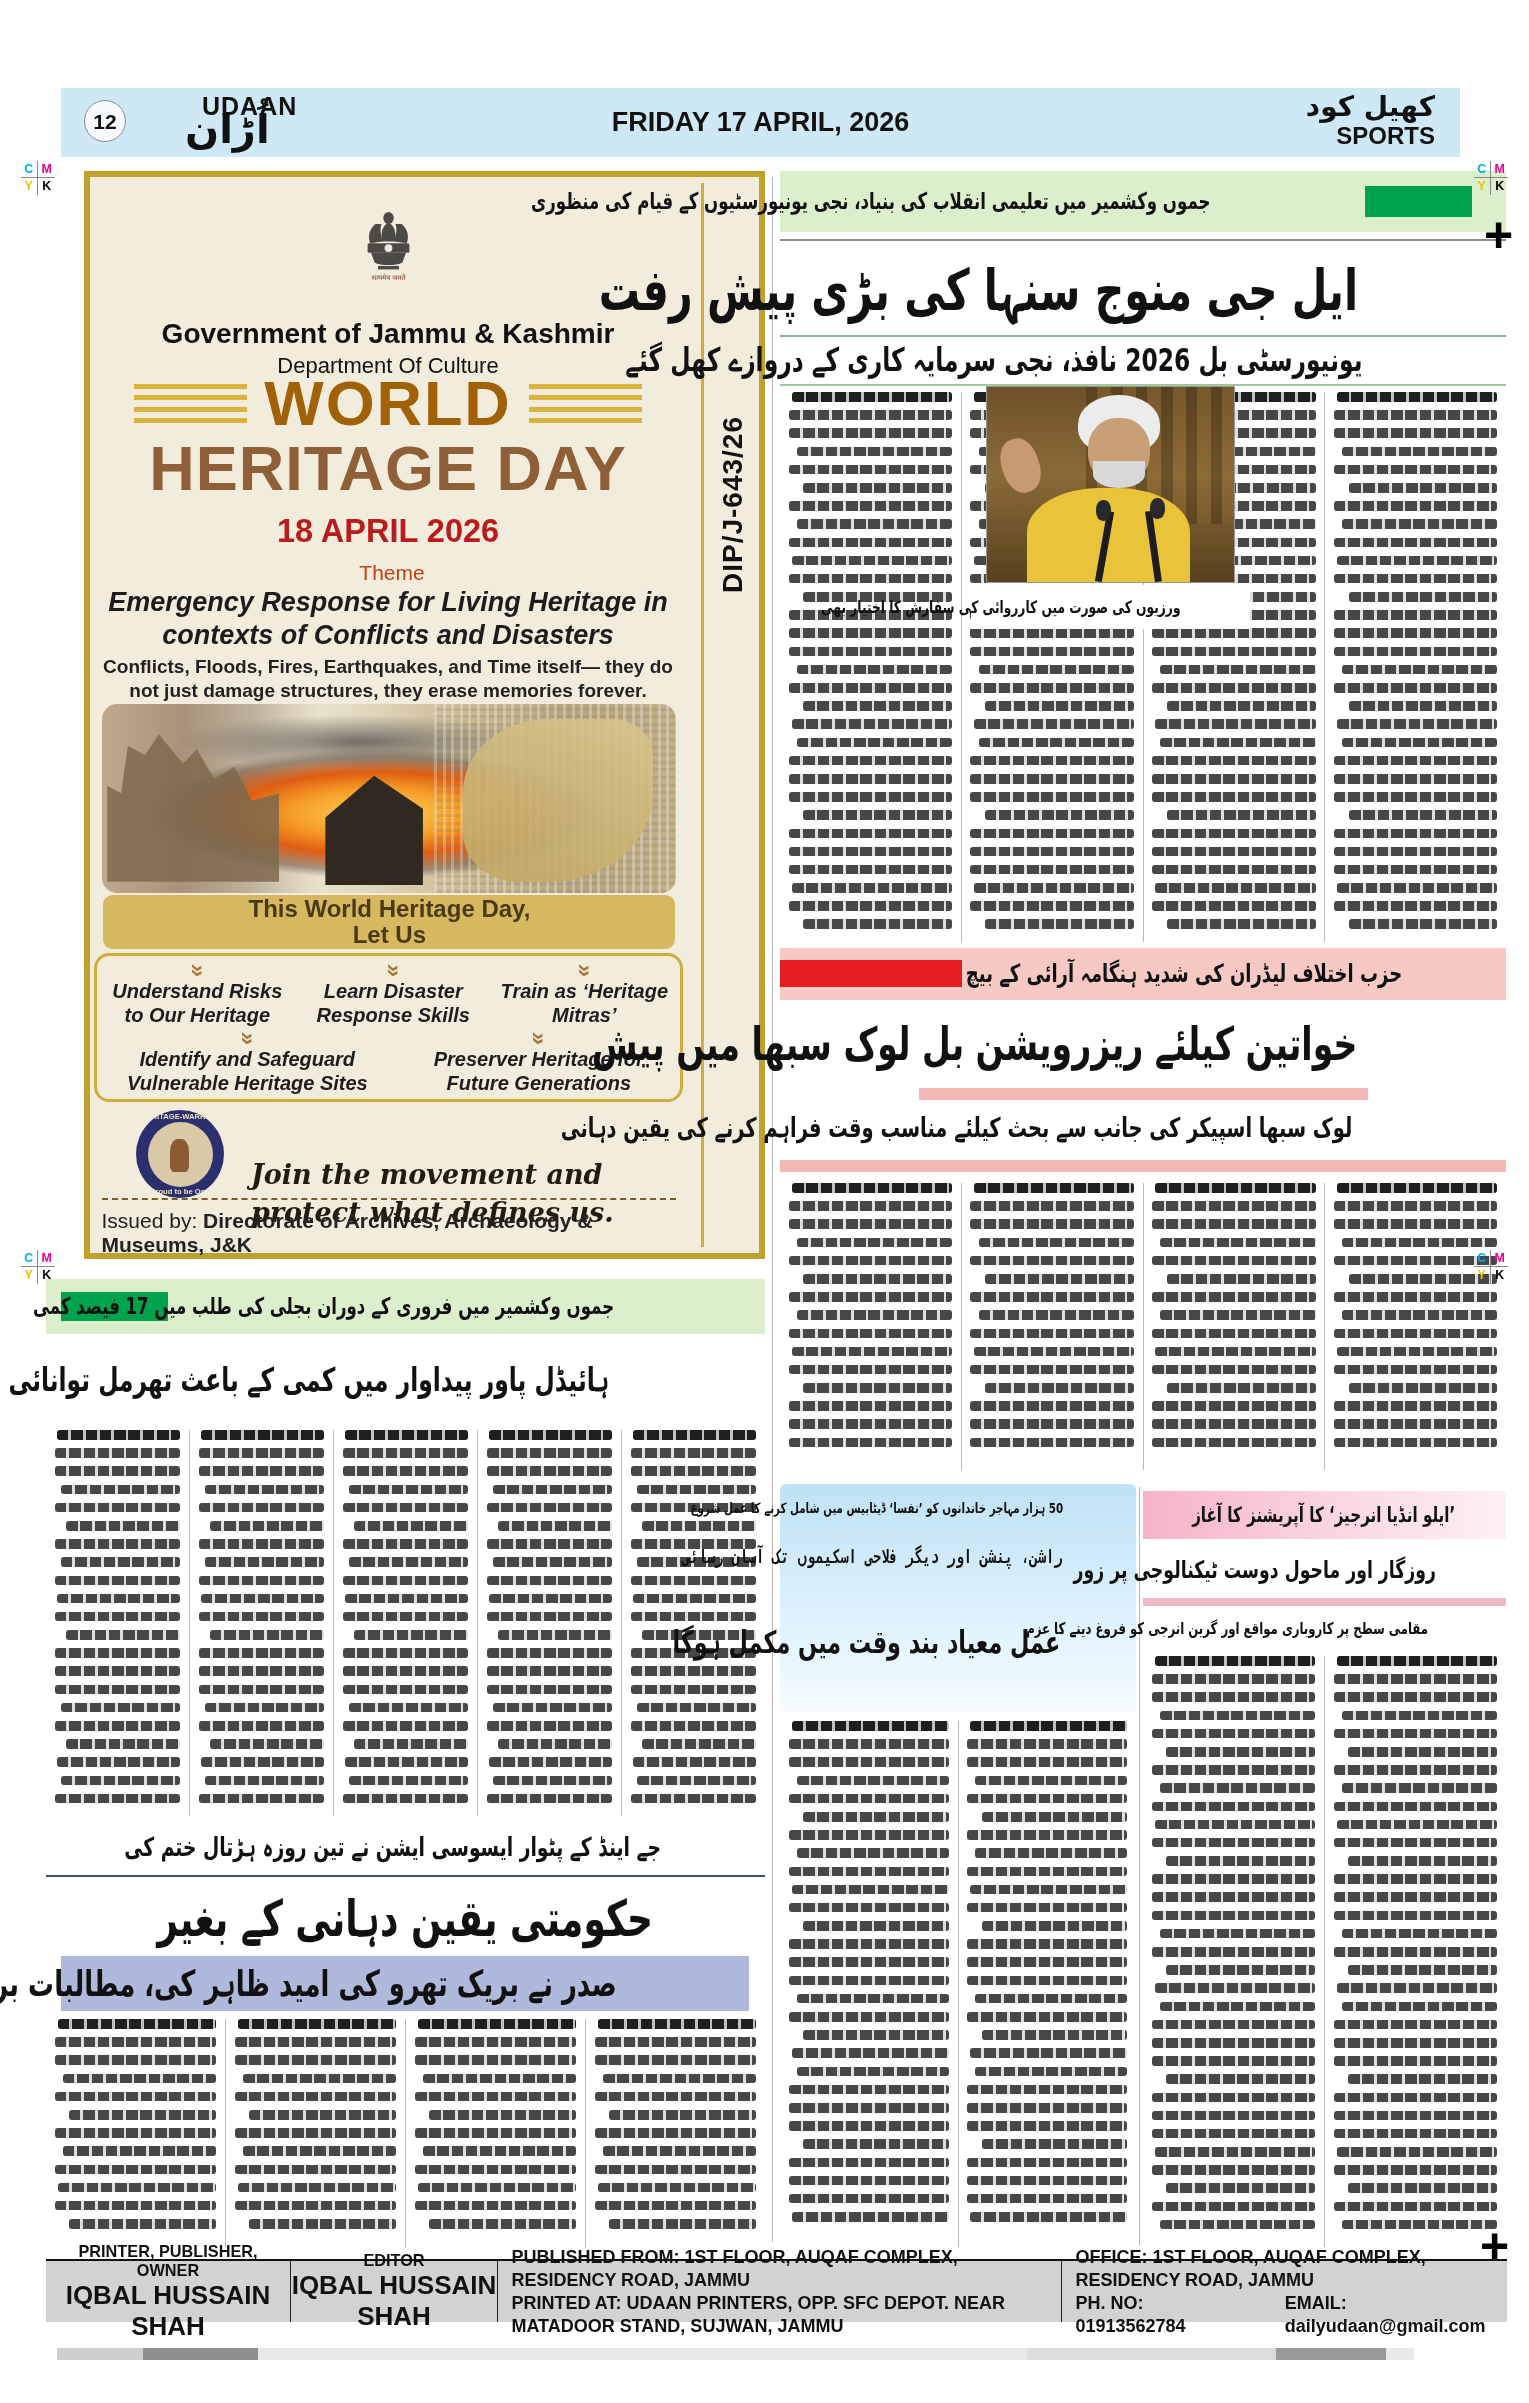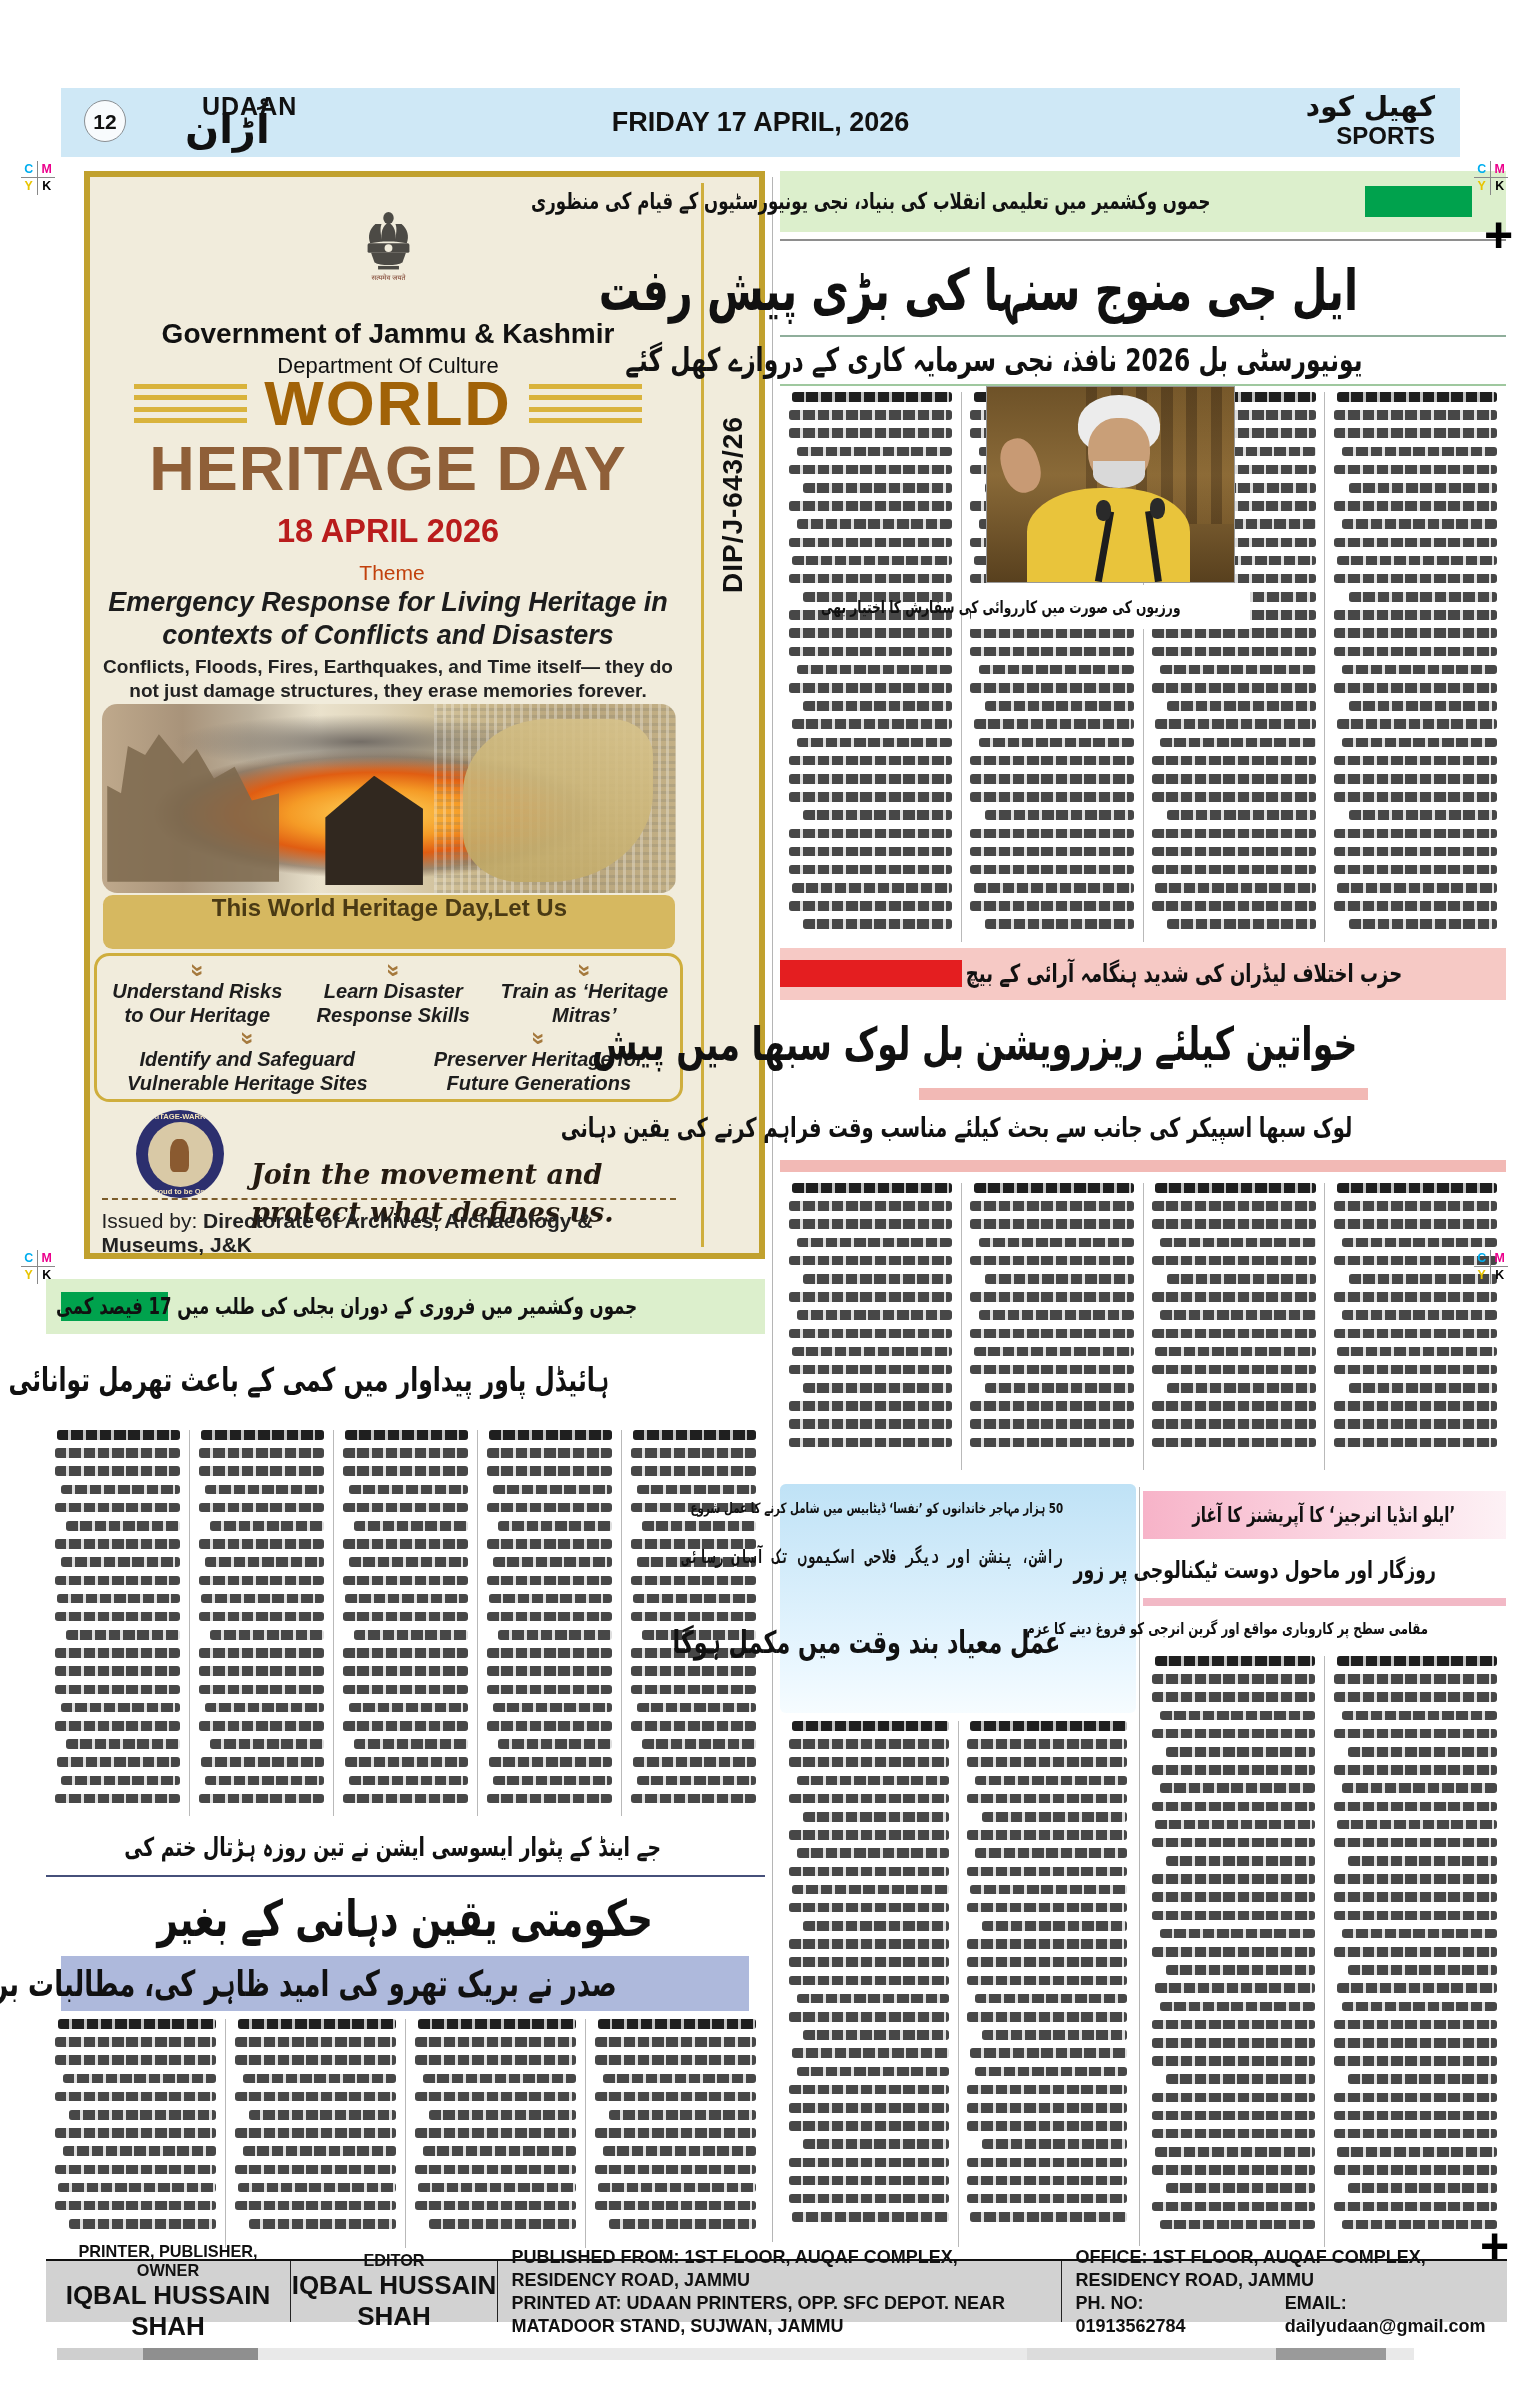--- a/index.html
+++ b/index.html
@@ -46,21 +46,21 @@
   .ruin{position:absolute;left:1%;bottom:6%;width:30%;height:78%;background:rgba(125,104,78,.85);
         clip-path:polygon(0 100%,0 35%,8% 40%,12% 8%,22% 14%,30% 0,44% 20%,52% 10%,62% 30%,74% 22%,84% 45%,100% 40%,100% 100%);}
   .house{position:absolute;left:39%;bottom:4%;width:17%;height:58%;background:#31281f;
         clip-path:polygon(0 100%,0 38%,50% 0,100% 30%,100% 100%);}
   .river{position:absolute;right:4%;top:8%;width:33%;height:86%;opacity:.9;border-radius:45% 22% 55% 30%;
         background:linear-gradient(200deg,#d8c48d,#c9b273 60%,#bfa763);}
   .citydots{position:absolute;right:0;top:0;width:42%;height:100%;opacity:.5;
         background-image:repeating-linear-gradient(90deg,rgba(255,255,255,.55) 0 2.9px,transparent 2.9px 8.6px),
                          repeating-linear-gradient(0deg,rgba(120,120,110,.45) 0 2.9px,transparent 2.9px 7.6px);}
   .banner{left:13.4px;top:718px;width:572px;height:54px;background:#d6b860;border-radius:9.6px;
-          font:700 24px/26px "Liberation Sans",sans-serif;color:#4a3a14;display:flex;flex-direction:row;justify-content:center;}
+          font:700 24px/26px "Liberation Sans",sans-serif;color:#4a3a14;display:flex;flex-direction:column;justify-content:center;}
   .bpanel{left:3.8px;top:776px;width:589px;height:149px;background:#f1ecdc;border:3.8px solid #cfae3d;border-radius:15.3px;box-sizing:border-box;}
   .brow{display:flex;justify-content:space-around;align-items:flex-start;}
   .bitem{font:700 italic 20px/24px "Liberation Sans",sans-serif;text-align:center;color:#1d1d1d;}
   .chev{display:block;transform:rotate(90deg);color:#a5793d;font-weight:800;font-size:23px;line-height:17px;}
   .seal{left:46px;top:933px;width:88px;height:88px;border-radius:50%;background:#2c2f6e;overflow:hidden;}
   .seal-in{position:absolute;left:11.5px;top:11.5px;width:65px;height:65px;border-radius:50%;background:#d9c9a6;}
   .seal-fig{position:absolute;left:34px;top:29px;width:19px;height:32.5px;background:#8a5a30;border-radius:40% 40% 20% 20%;}
   .seal-t{position:absolute;left:0;width:88px;text-align:center;color:#f3e3b9;font:700 7.6px "Liberation Sans",sans-serif;}
   .motto{left:161px;width:430px;font:700 italic 27px/38px "DejaVu Serif",serif;color:#241a10;text-align:left;}
   .dashed{left:11.5px;top:1021px;width:574px;border-top:2.9px dashed #7a5b2a;}
@@ -468,21 +468,21 @@
         <div class="tline"></div>
         <div class="tline"></div>
         <div class="tline"></div>
         <div class="tline"></div>
         <div class="tline"></div>
       </div>
   </div>
 
   <div class="abs gband band c" style="left:46px;top:1279px;width:719px;height:55px;">
     <div class="grect" style="left:15.3px;top:13.4px;width:107px;height:29px;"></div>
-    <div class="urt ktext" style="line-height:55px;padding-left:143px;padding-right:15px;font-size:23px;"><span class="sq">جموں وکشمیر میں فروری کے دوران بجلی کی طلب میں 17 فیصد کمی</span></div>
+    <div class="urt ktext" style="line-height:55px;padding-left:143px;padding-right:38px;font-size:23px;"><span class="sq">جموں وکشمیر میں فروری کے دوران بجلی کی طلب میں 17 فیصد کمی</span></div>
   </div>
   <div class="abs urt uh c" style="left:46px;top:1338px;width:719px;height:84px;line-height:84px;font-size:32.5px;"><span class="sq">ہائیڈل پاور پیداوار میں کمی کے باعث تھرمل توانائی پر انحصار برقرار</span></div>
   <div class="abs cols" style="left:46px;top:1430px;width:719px;height:386px;">
     <div class="ucol">
         <div class="tline"></div>
         <div class="tline"></div>
         <div class="tline"></div>
         <div class="tline"></div>
         <div class="tline"></div>
         <div class="tline"></div>

